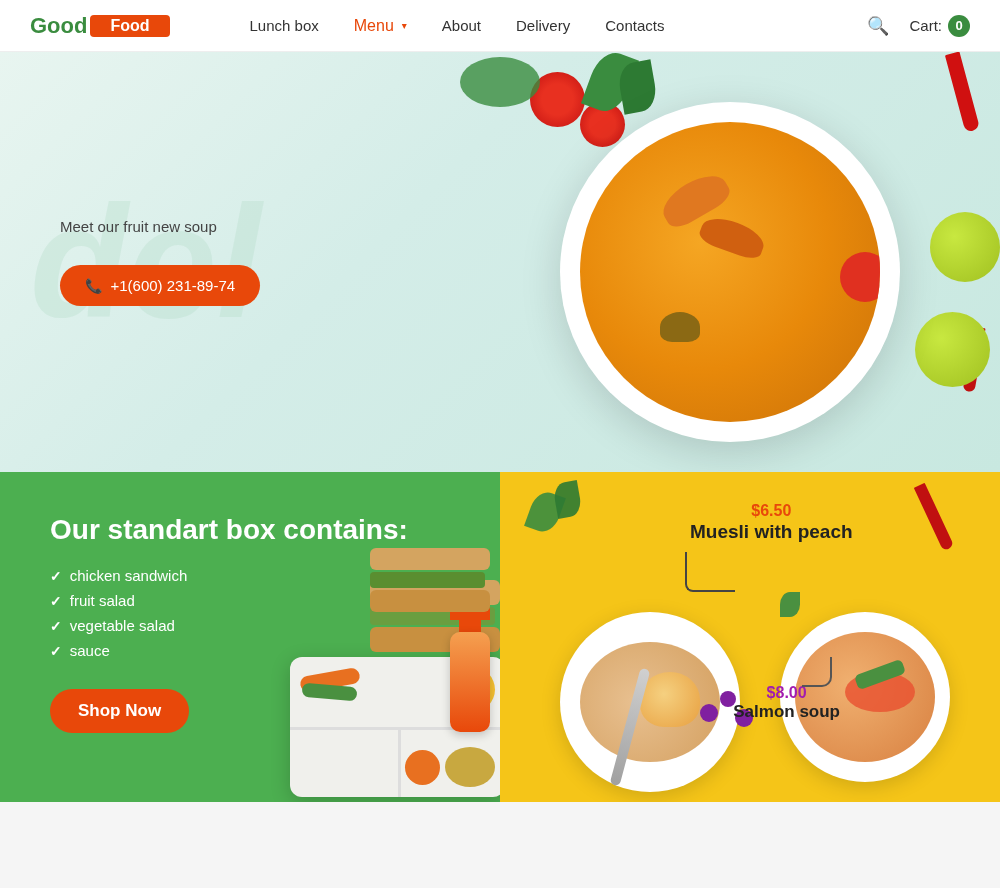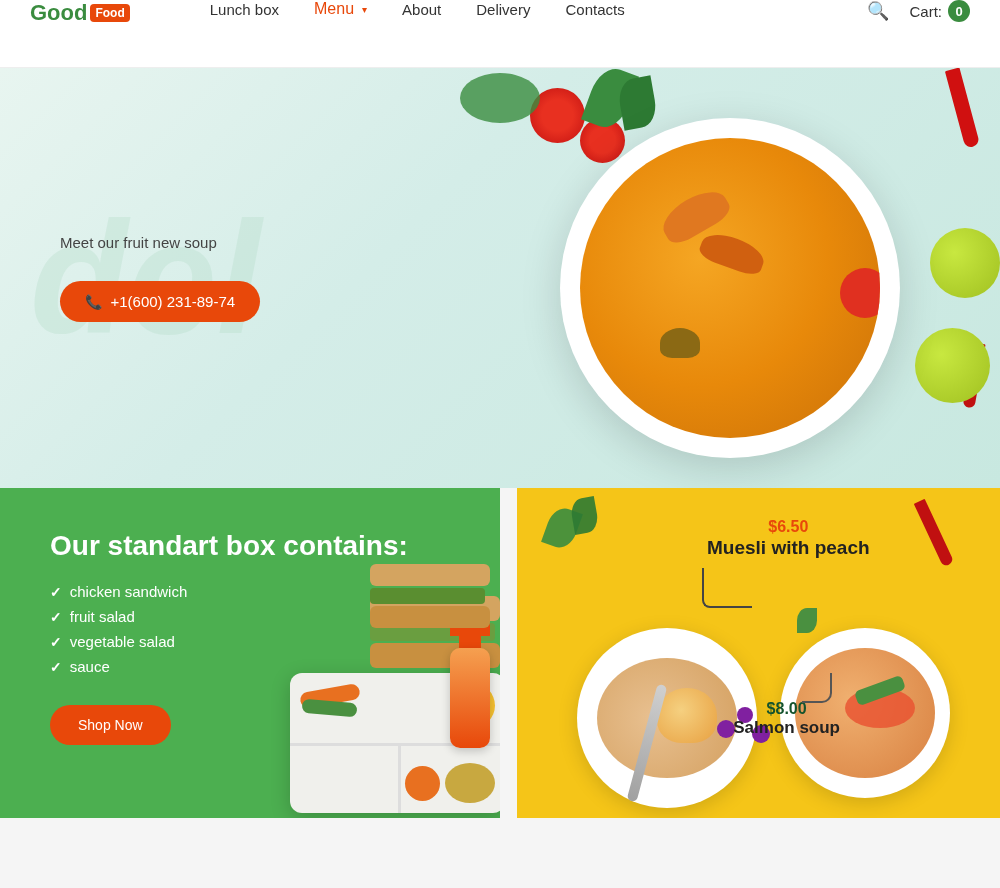--- a/index.html
+++ b/index.html
@@ -1,41 +1,41 @@
 <!DOCTYPE html>
 <html><head>
   <meta charset="utf-8">
   <style>
     * { margin: 0; padding: 0; box-sizing: border-box; }
     body { font-family: 'Arial', sans-serif; background: #f5f5f5; width: 1000px; }
 
     
     .header {
       display: flex;
-      align-items: flex-start;
+      align-items: center;
       padding: 0 30px;
-      height: 68px;
+      height: 52px;
       background: #fff;
       border-bottom: 1px solid #eee;
     }
     .logo {
       display: flex;
       align-items: center;
       font-size: 22px;
       font-weight: bold;
       color: #3a8c3f;
       margin-right: 80px;
       flex-shrink: 0;
     }
     .logo-food {
       background: #e8480a;
       color: #fff;
       border-radius: 4px;
-      padding: 2px 5px;
-      font-size: 12px;
+      padding: 2px 20px;
+      font-size: 16px;
       margin-left: 3px;
       font-weight: bold;
     }
     .nav {
       display: flex;
       gap: 35px;
       align-items: center;
       flex: 1;
     }
     .nav a {
@@ -235,21 +235,20 @@
       font-style: italic;
       white-space: nowrap;
       z-index: 1;
       pointer-events: none;
     }
 
     
     .bottom-row {
       display: flex;
       height: 330px;
-      gap: 17px;
     }
 
     
     .green-section {
       flex: 0 0 500px;
       background: #4caf50;
       padding: 40px 40px 30px 50px;
       position: relative;
       overflow: hidden;
     }
@@ -276,23 +275,23 @@
       color: #fff;
       font-size: 14px;
       font-weight: bold;
     }
     .shop-btn {
       background: #e8480a;
       color: #fff;
       border: none;
       border-radius: 25px;
       padding: 12px 28px;
-      font-size: 14px;
+      font-size: 17px;
       cursor: pointer;
-      font-weight: normal;
+      font-weight: bold;
     }
     
     .lunchbox-area {
       position: absolute;
       right: -20px;
       bottom: -10px;
       width: 260px;
       height: 260px;
     }
 
@@ -391,21 +390,21 @@
     .salmon-green { position: absolute; top: 35px; left: 60px; width: 50px; height: 15px; background: #4a9040; border-radius: 5px; transform: rotate(-20deg); }
     .salmon-label {
       position: absolute;
       bottom: 80px;
       right: 160px;
       text-align: center;
       white-space: nowrap;
     }
     .salmon-price {
       font-size: 16px;
-      color: #14532d;
+      color: #a21caf;
       font-weight: bold;
     }
     .salmon-name {
       font-size: 17px;
       font-weight: bold;
       color: #222;
     }
     .arrow-label2 {
       position: absolute;
       bottom: 115px;

